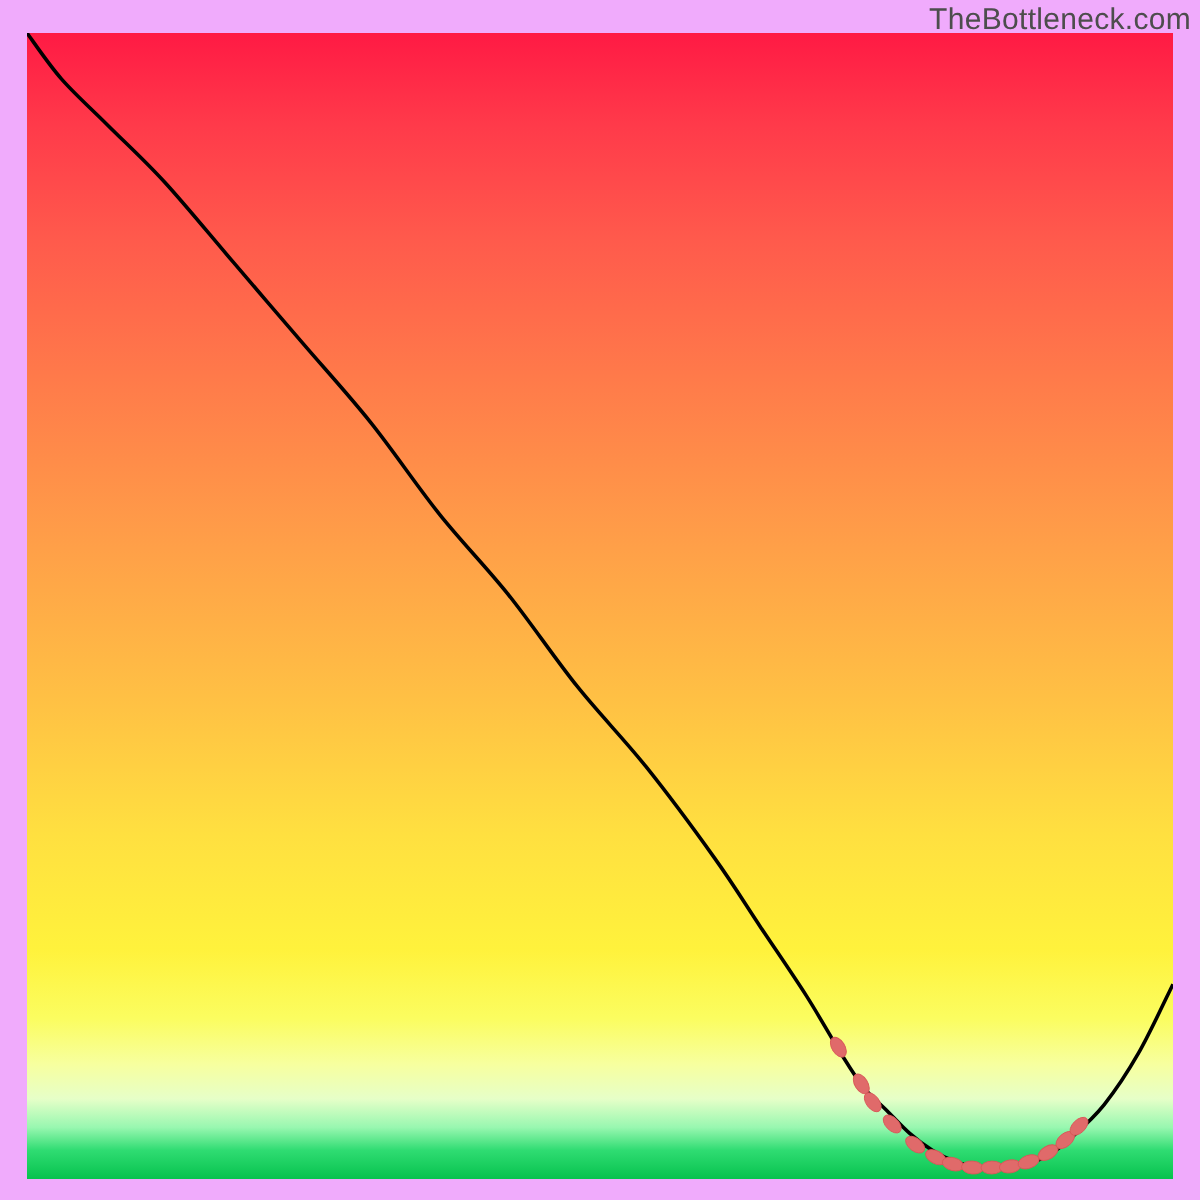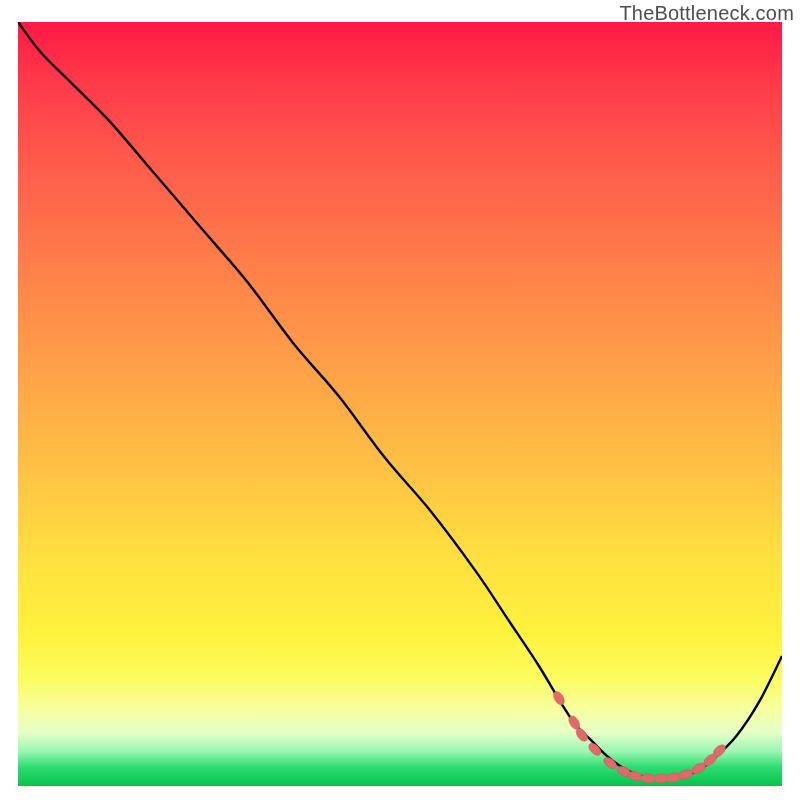--- a/index.html
+++ b/index.html
@@ -9,21 +9,21 @@
     height: 800px;
     background: #000;
     overflow: hidden;
   }
   .frame {
     position: absolute;
     left: 0;
     top: 0;
     width: 800px;
     height: 800px;
-    background: #ffffff;
+    background: #f0abfc;
   }
   .plot {
     position: absolute;
     left: 18px;
     top: 22px;
     width: 764px;
     height: 764px;
     overflow: hidden;
   }
   .gradient {

